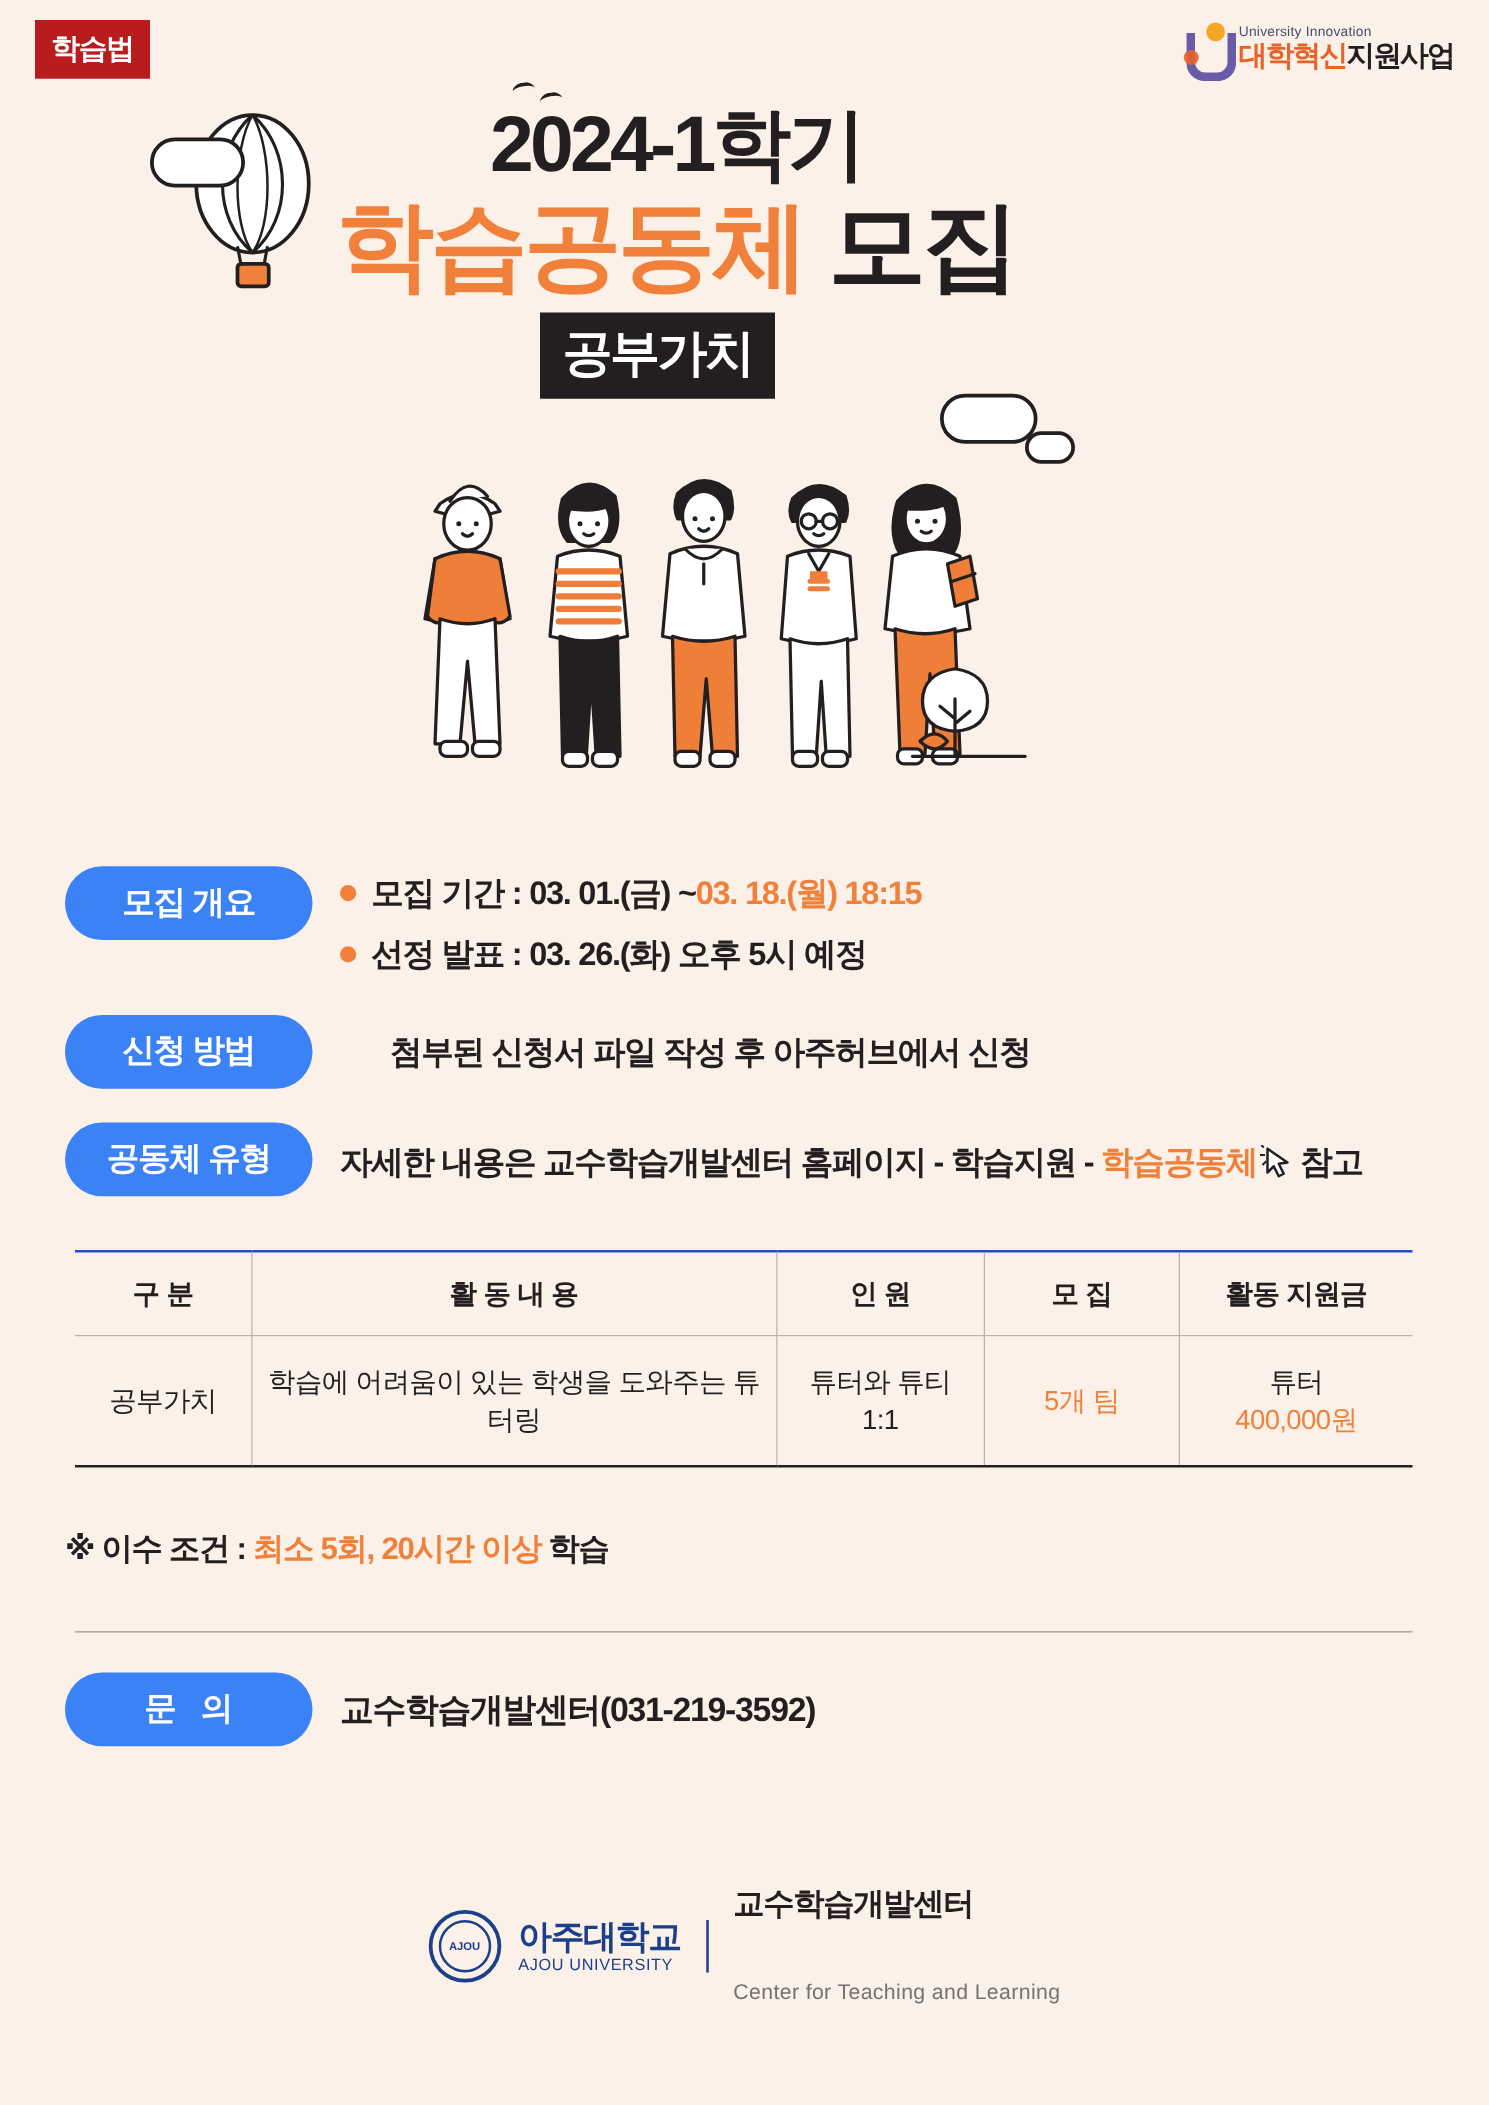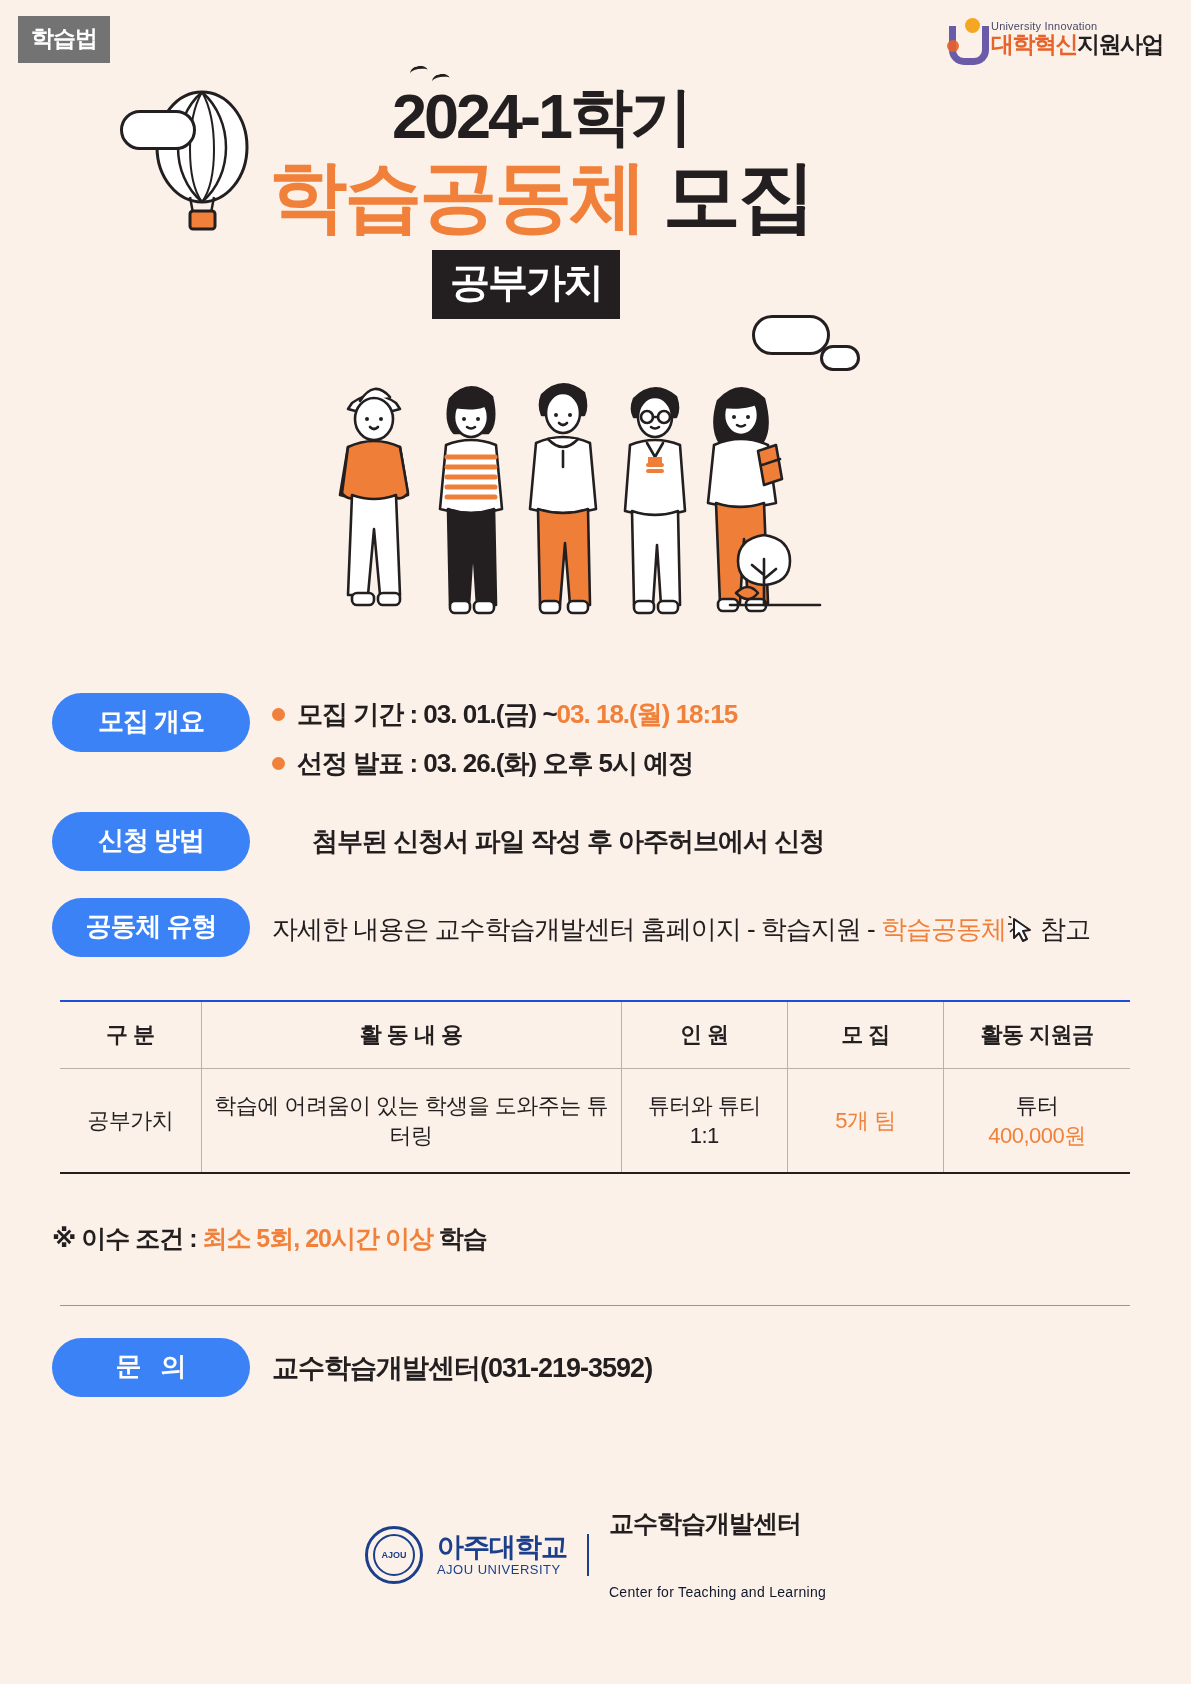--- a/index.html
+++ b/index.html
@@ -6,22 +6,22 @@
   body{
     width:1191px;height:1684px;
     background:#fbf1e8;
     font-family:"Liberation Sans","DejaVu Sans",sans-serif;
     color:#231f20;
     position:relative;
     overflow:hidden;
   }
   
   .corner-tag{
-    position:absolute;left:18px;top:16px;
-    background:#737373;color:#ffffff;
+    position:absolute;left:28px;top:16px;
+    background:#b91c1c;color:#ffffff;
     font-size:23px;font-weight:bold;
     padding:7px 13px 9px 13px;
     letter-spacing:-1px;
   }
   .logo-block{
     position:absolute;right:28px;top:18px;
     display:flex;align-items:flex-start;gap:8px;
   }
   .logo-mark{width:38px;height:46px;position:relative;}
   .logo-u{
@@ -83,21 +83,21 @@
   }
   .row{position:absolute;display:flex;align-items:flex-start;}
   #row-overview{left:52px;top:693px;}
   #row-overview .texts{margin-left:22px;padding-top:4px;}
   .bullet-line{font-size:26px;letter-spacing:-1px;display:flex;align-items:center;margin-bottom:14px;font-weight:bold;color:#231f20;}
   .bullet-line .dot{width:13px;height:13px;border-radius:50%;background:#f1813a;margin-right:12px;flex:none;}
   .bullet-line .orange{color:#f1813a;}
   #row-apply{left:52px;top:812px;gap:40px;}
   #row-apply .texts{margin-left:22px;font-size:26px;font-weight:bold;letter-spacing:-1px;padding-top:12px;}
   #row-type{left:52px;top:898px;}
-  #row-type .texts{margin-left:22px;font-size:26px;font-weight:normal;letter-spacing:-1px;padding-top:12px;}
+  #row-type .texts{margin-left:22px;font-size:26px;font-weight:bold;letter-spacing:-1px;padding-top:12px;}
   #row-type .texts .orange{color:#f1813a;}
   .cursor{display:inline-block;position:relative;top:6px;margin-left:2px;}
 
   
   table.info{
     position:absolute;left:60px;top:1000px;width:1070px;
     border-collapse:collapse;
     font-size:22px;
   }
   table.info th,table.info td{
@@ -135,21 +135,21 @@
   .footer{
     position:absolute;left:0;top:1510px;width:1191px;
     display:flex;justify-content:center;align-items:center;gap:14px;
   }
   .seal{width:52px;height:52px;border-radius:50%;border:3px solid #1b3f8b;display:flex;align-items:center;justify-content:center;}
   .seal-inner{width:38px;height:38px;border-radius:50%;border:2px solid #1b3f8b;display:flex;align-items:center;justify-content:center;font-size:9px;color:#1b3f8b;font-weight:bold;}
   .f-kor{font-size:27px;font-weight:bold;color:#1b3f8b;letter-spacing:-1px;line-height:1.05;}
   .f-eng{font-size:13px;color:#1b3f8b;letter-spacing:.5px;}
   .f-sep{width:2px;height:42px;background:#1b3f8b;margin:0 6px;}
   .f-kor2{font-size:25px;font-weight:bold;color:#231f20;letter-spacing:-1px;line-height:1.05;}
-  .f-eng2{font-size:14px;color:#0f172a;letter-spacing:.3px;margin-top:48px;}
+  .f-eng2{font-size:17px;color:#737373;letter-spacing:.3px;margin-top:48px;}
 </style>
 </head>
 <body>
 
 <div class="corner-tag">학습법</div>
 
 <div class="logo-block">
   <div class="logo-mark">
     <div class="logo-dot"></div>
     <div class="logo-u"></div>

